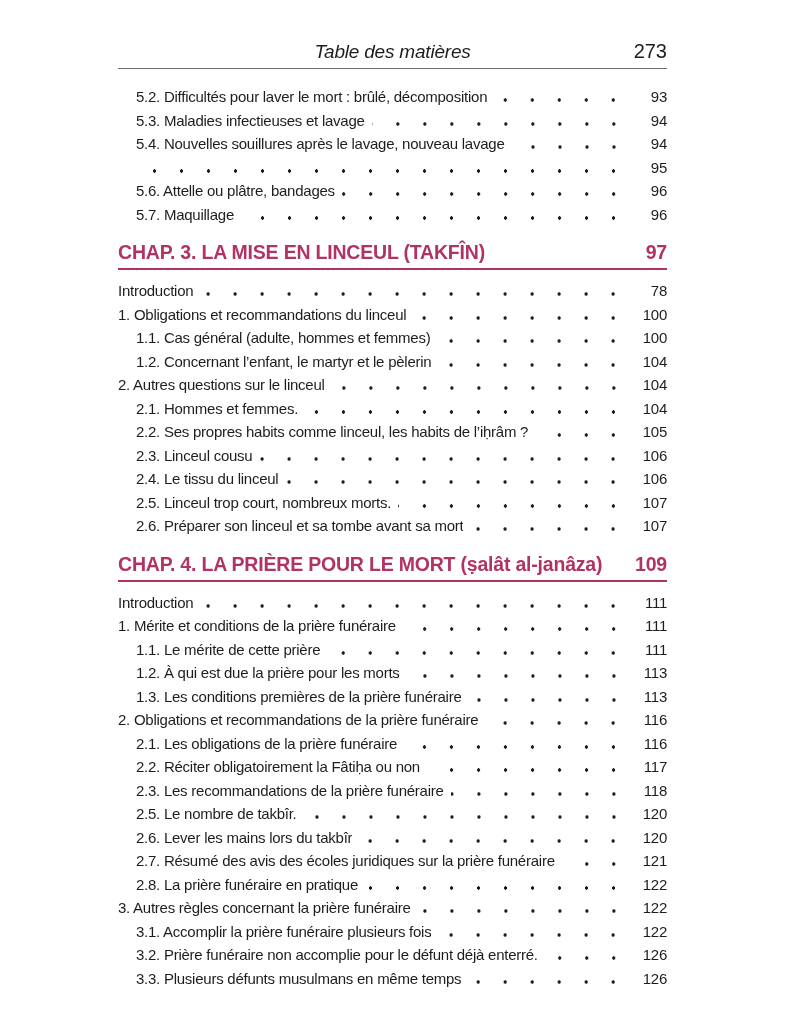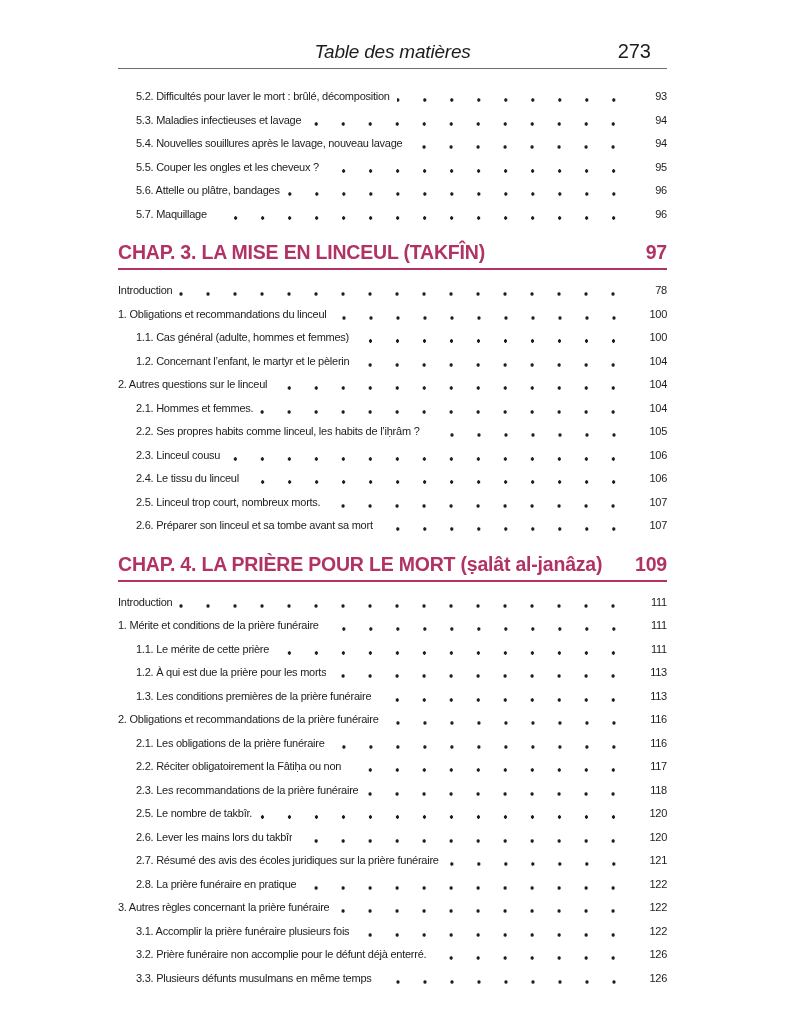--- a/index.html
+++ b/index.html
@@ -15,32 +15,32 @@
     padding: 38px 124px 0 118px;
   }
   
   .header-row { position: relative; height: 27px; }
   .header-title {
     display: block; text-align: center;
     font-style: italic; font-size: 19px; line-height: 27px;
     letter-spacing: -0.2px;
   }
   .header-num {
-    position: absolute; right: 16px; top: 0;
+    position: absolute; right: 0; top: 0;
     font-size: 20px; line-height: 27px;
   }
   .header-rule {
     margin-top: 3px;
     border-bottom: 1.3px solid #6e6e6e;
   }
   
   .toc { margin-top: 16px; }
   .row {
     display: flex; align-items: baseline;
-    font-size: 11px; line-height: 23.5px;
+    font-size: 15px; line-height: 23.5px;
     letter-spacing: -0.25px;
   }
   .row .label { white-space: nowrap; flex: 0 1 auto; min-width: 0; overflow: hidden; }
   .row .leader {
     flex: 1 1 auto; min-width: 12px; align-self: stretch;
     margin: 0 5px 0 7px;
     background-image: radial-gradient(circle, #1d1d1d 1.5px, transparent 1.9px);
     background-size: 27px 10px;
     background-repeat: repeat-x;
     background-position: right 3px bottom 3.5px;
@@ -83,21 +83,20 @@
     <span class="pg">94</span>
   </div>
 
   <div class="row sub">
     <span class="label"><span>5.4. Nouvelles souillures après le lavage, nouveau lavage</span></span>
     <span class="leader"></span>
     <span class="pg">94</span>
   </div>
 
   <div class="row sub">
-    <span class="label"><span>5.5. Couper les ongles et les cheveux ?</span></span>
     <span class="leader"></span>
     <span class="pg">95</span>
   </div>
 
   <div class="row sub">
     <span class="label"><span>5.6. Attelle ou plâtre, bandages</span></span>
     <span class="leader"></span>
     <span class="pg">96</span>
   </div>
 

